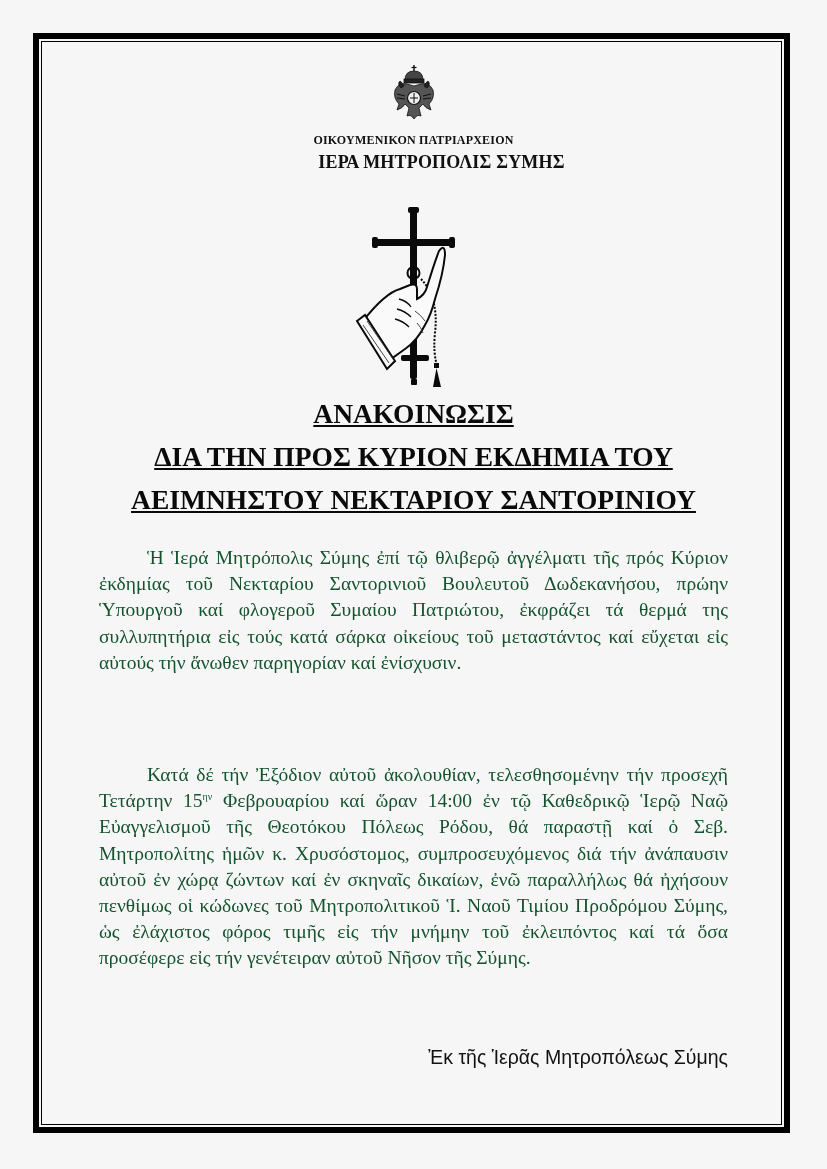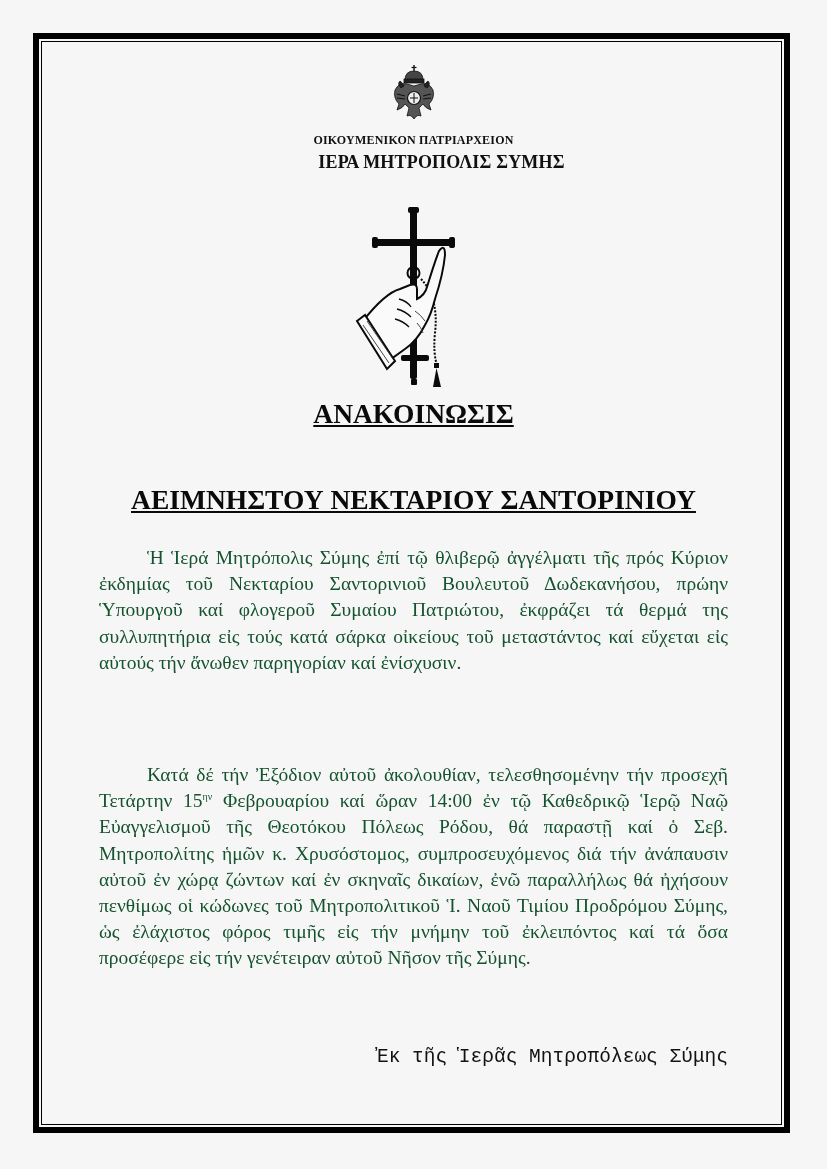--- a/index.html
+++ b/index.html
@@ -71,21 +71,21 @@
       text-align: justify;
       color: #14532d;
     }
     .body p { margin: 0; text-indent: 48px; }
     .p1 { top: 545px; }
     .p2 { top: 762px; }
     sup { font-size: 10px; line-height: 0; vertical-align: 7px; }
     .sign {
       position: absolute;
       right: 99px; top: 1046px;
-      font-family: Liberation Mono, monospace;
+      font-family: Liberation Sans, sans-serif;
       font-size: 19.5px;
       color: #121212;
     }
   </style>
 </head>
 <body>
 
 <div class="page">
   <div class="frame-outer"></div>
   <div class="frame-inner"></div>
@@ -132,20 +132,21 @@
 
     <path d="M8 118 Q30 90 45 86 L55 82 Q62 80 62 86 L62 96 Q70 92 72 84 Q80 58 84 48 Q90 40 90 52 Q88 72 80 96 Q76 112 70 122 Q62 138 50 146 L36 156 Q24 150 8 118 Z" fill="#fafafa" stroke="#0a0a0a" stroke-width="2"></path>
     <path d="M44 96 Q52 98 56 104 M42 106 Q50 108 56 114 M40 116 Q48 118 54 124" fill="none" stroke="#0a0a0a" stroke-width="1.3"></path>
     <path d="M60 108 Q66 112 70 118 M62 120 Q66 124 68 130" fill="none" stroke="#444" stroke-width="1"></path>
 
     <path d="M2 118 L10 112 L40 158 L32 166 Z" fill="#fafafa" stroke="#0a0a0a" stroke-width="2"></path>
     <path d="M8 122 L34 160 M12 118 L38 156" fill="none" stroke="#333" stroke-width="0.9"></path>
   </svg>
 
   <div class="title t1">ΑΝΑΚΟΙΝΩΣΙΣ</div>
+  <div class="title t2">ΔΙΑ ΤΗΝ ΠΡΟΣ ΚΥΡΙΟΝ ΕΚΔΗΜΙΑ ΤΟΥ</div>
   <div class="title t3">ΑΕΙΜΝΗΣΤΟΥ ΝΕΚΤΑΡΙΟΥ ΣΑΝΤΟΡΙΝΙΟΥ</div>
 
   <div class="body p1">
     <p>Ἡ Ἱερά Μητρόπολις Σύμης ἐπί τῷ θλιβερῷ ἀγγέλματι τῆς πρός Κύριον ἐκδημίας τοῦ Νεκταρίου Σαντορινιοῦ Βουλευτοῦ Δωδεκανήσου, πρώην Ὑπουργοῦ καί φλογεροῦ Συμαίου Πατριώτου, ἐκφράζει τά θερμά της συλλυπητήρια εἰς τούς κατά σάρκα οἰκείους τοῦ μεταστάντος καί εὔχεται εἰς αὐτούς τήν ἄνωθεν παρηγορίαν καί ἐνίσχυσιν.</p>
   </div>
 
   <div class="body p2">
     <p><span>Κατά δέ τήν Ἐξόδιον αὐτοῦ ἀκολουθίαν, τελεσθησομένην τήν προσεχῆ Τετάρτην 15</span><sup>ην</sup><span> Φεβρουαρίου καί ὥραν 14:00 ἐν τῷ Καθεδρικῷ Ἱερῷ Ναῷ Εὐαγγελισμοῦ τῆς Θεοτόκου Πόλεως Ρόδου, θά παραστῇ καί ὁ Σεβ. Μητροπολίτης ἡμῶν κ. Χρυσόστομος, συμπροσευχόμενος διά τήν ἀνάπαυσιν αὐτοῦ ἐν χώρᾳ ζώντων καί ἐν σκηναῖς δικαίων, ἐνῶ παραλλήλως θά ἠχήσουν πενθίμως οἱ κώδωνες τοῦ Μητροπολιτικοῦ Ἱ. Ναοῦ Τιμίου Προδρόμου Σύμης, ὡς ἐλάχιστος φόρος τιμῆς εἰς τήν μνήμην τοῦ ἐκλειπόντος καί τά ὅσα προσέφερε εἰς τήν γενέτειραν αὐτοῦ Νῆσον τῆς Σύμης.</span></p>
   </div>
 

